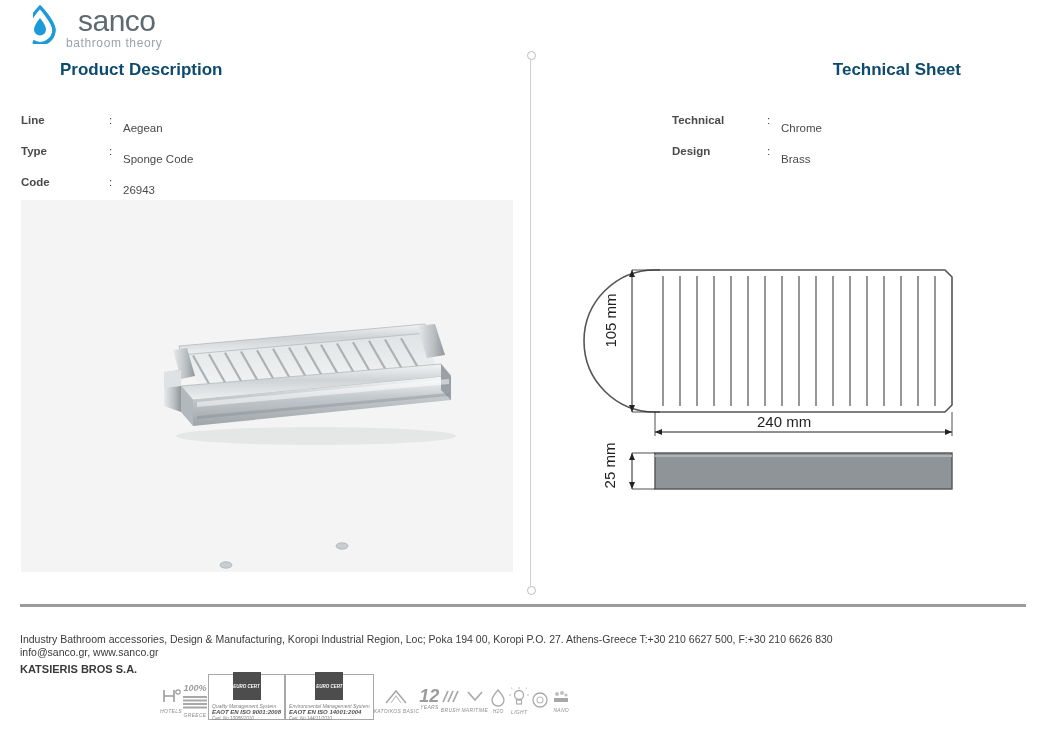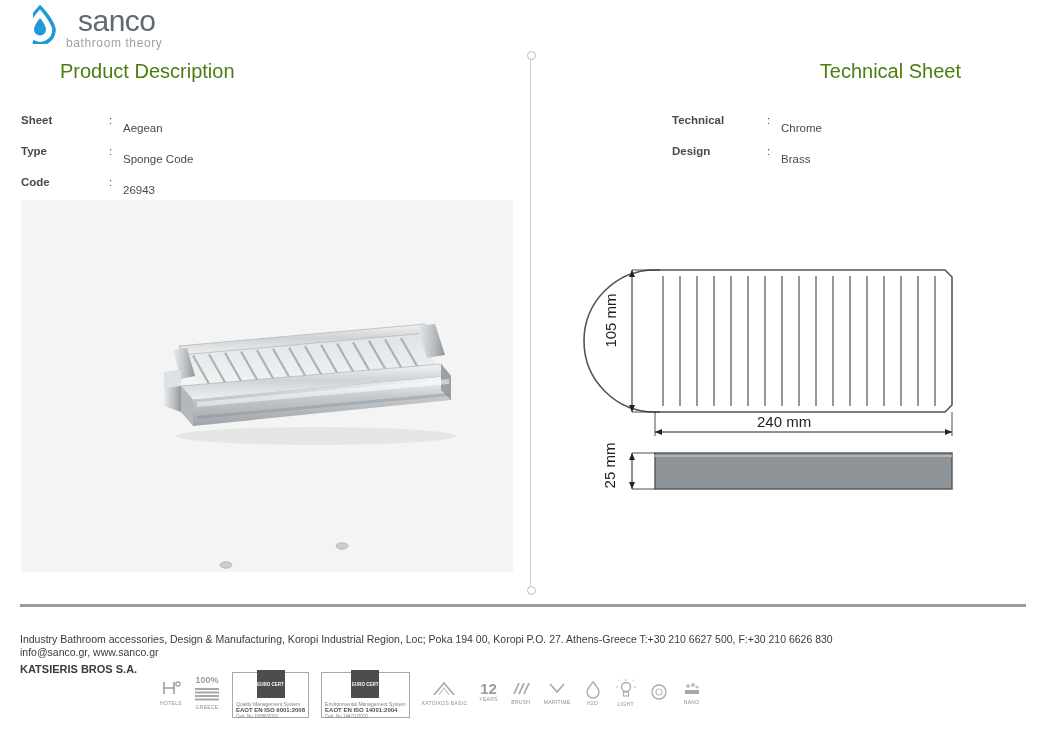--- a/index.html
+++ b/index.html
@@ -45,23 +45,23 @@
     font-size: 12px;
     color: #9aa3a8;
     letter-spacing: 0.6px;
     line-height: 12px;
     margin-top: 1px;
   }
 
   
   .section-title {
     position: absolute;
-    font-size: 20px;
-    font-weight: normal;
-    color: #4d7c0f;
+    font-size: 17px;
+    font-weight: bold;
+    color: #0c4a6e;
   }
   #product-description-title { left: 60px; top: 60px; }
   #technical-sheet-title { right: 85px; top: 60px; }
 
   
   .spec-table {
     position: absolute;
     font-size: 11.5px;
     line-height: 23px;
   }
@@ -166,23 +166,24 @@
   }
 
   
   .badges {
     position: absolute;
     left: 160px;
     top: 672px;
     width: 800px;
     height: 48px;
     display: flex;
-    align-items: flex-start;
-    gap: 12px;
+    align-items: flex-end;
+    gap: 0;
     opacity: 0.85;
+    font-style: italic;
   }
   .badge {
     position: relative;
     height: 40px;
     display: flex;
     flex-direction: column;
     align-items: center;
     justify-content: center;
     color: #6b6b6b;
   }
@@ -214,21 +215,21 @@
   .cert-standard { font-size: 6px; font-weight: bold; color: #2e2e2e; line-height: 7px; }
   .cert-num { font-size: 4.5px; color: #6b6b6b; line-height: 6px; }
   .badge-label {
     font-size: 5px;
     letter-spacing: 0.3px;
     color: #7a7a7a;
     text-align: center;
     margin-top: 1px;
   }
   .badge-big {
-    font-size: 15px;
+    font-size: 18px;
     font-weight: bold;
     color: #8a8a8a;
     line-height: 13px;
   }
 </style>
 </head>
 <body>
 
 <div class="logo-wrap">
   <div class="logo-mark">
@@ -243,21 +244,21 @@
     <div class="logo-name">sanco</div>
     <div class="logo-tag">bathroom theory</div>
   </div>
 </div>
 
 <div class="section-title" id="product-description-title">Product Description</div>
 <div class="section-title" id="technical-sheet-title">Technical Sheet</div>
 
 <div class="spec-table" id="left-spec">
   <div class="spec-row">
-    <span class="spec-label">Sheet</span>
+    <span class="spec-label">Line</span>
     <span class="spec-colon">:</span>
     <span class="spec-value">Aegean</span>
   </div>
   <div class="spec-row">
     <span class="spec-label">Type</span>
     <span class="spec-colon">:</span>
     <span class="spec-value">Sponge Code</span>
   </div>
   <div class="spec-row">
     <span class="spec-label">Code</span>

